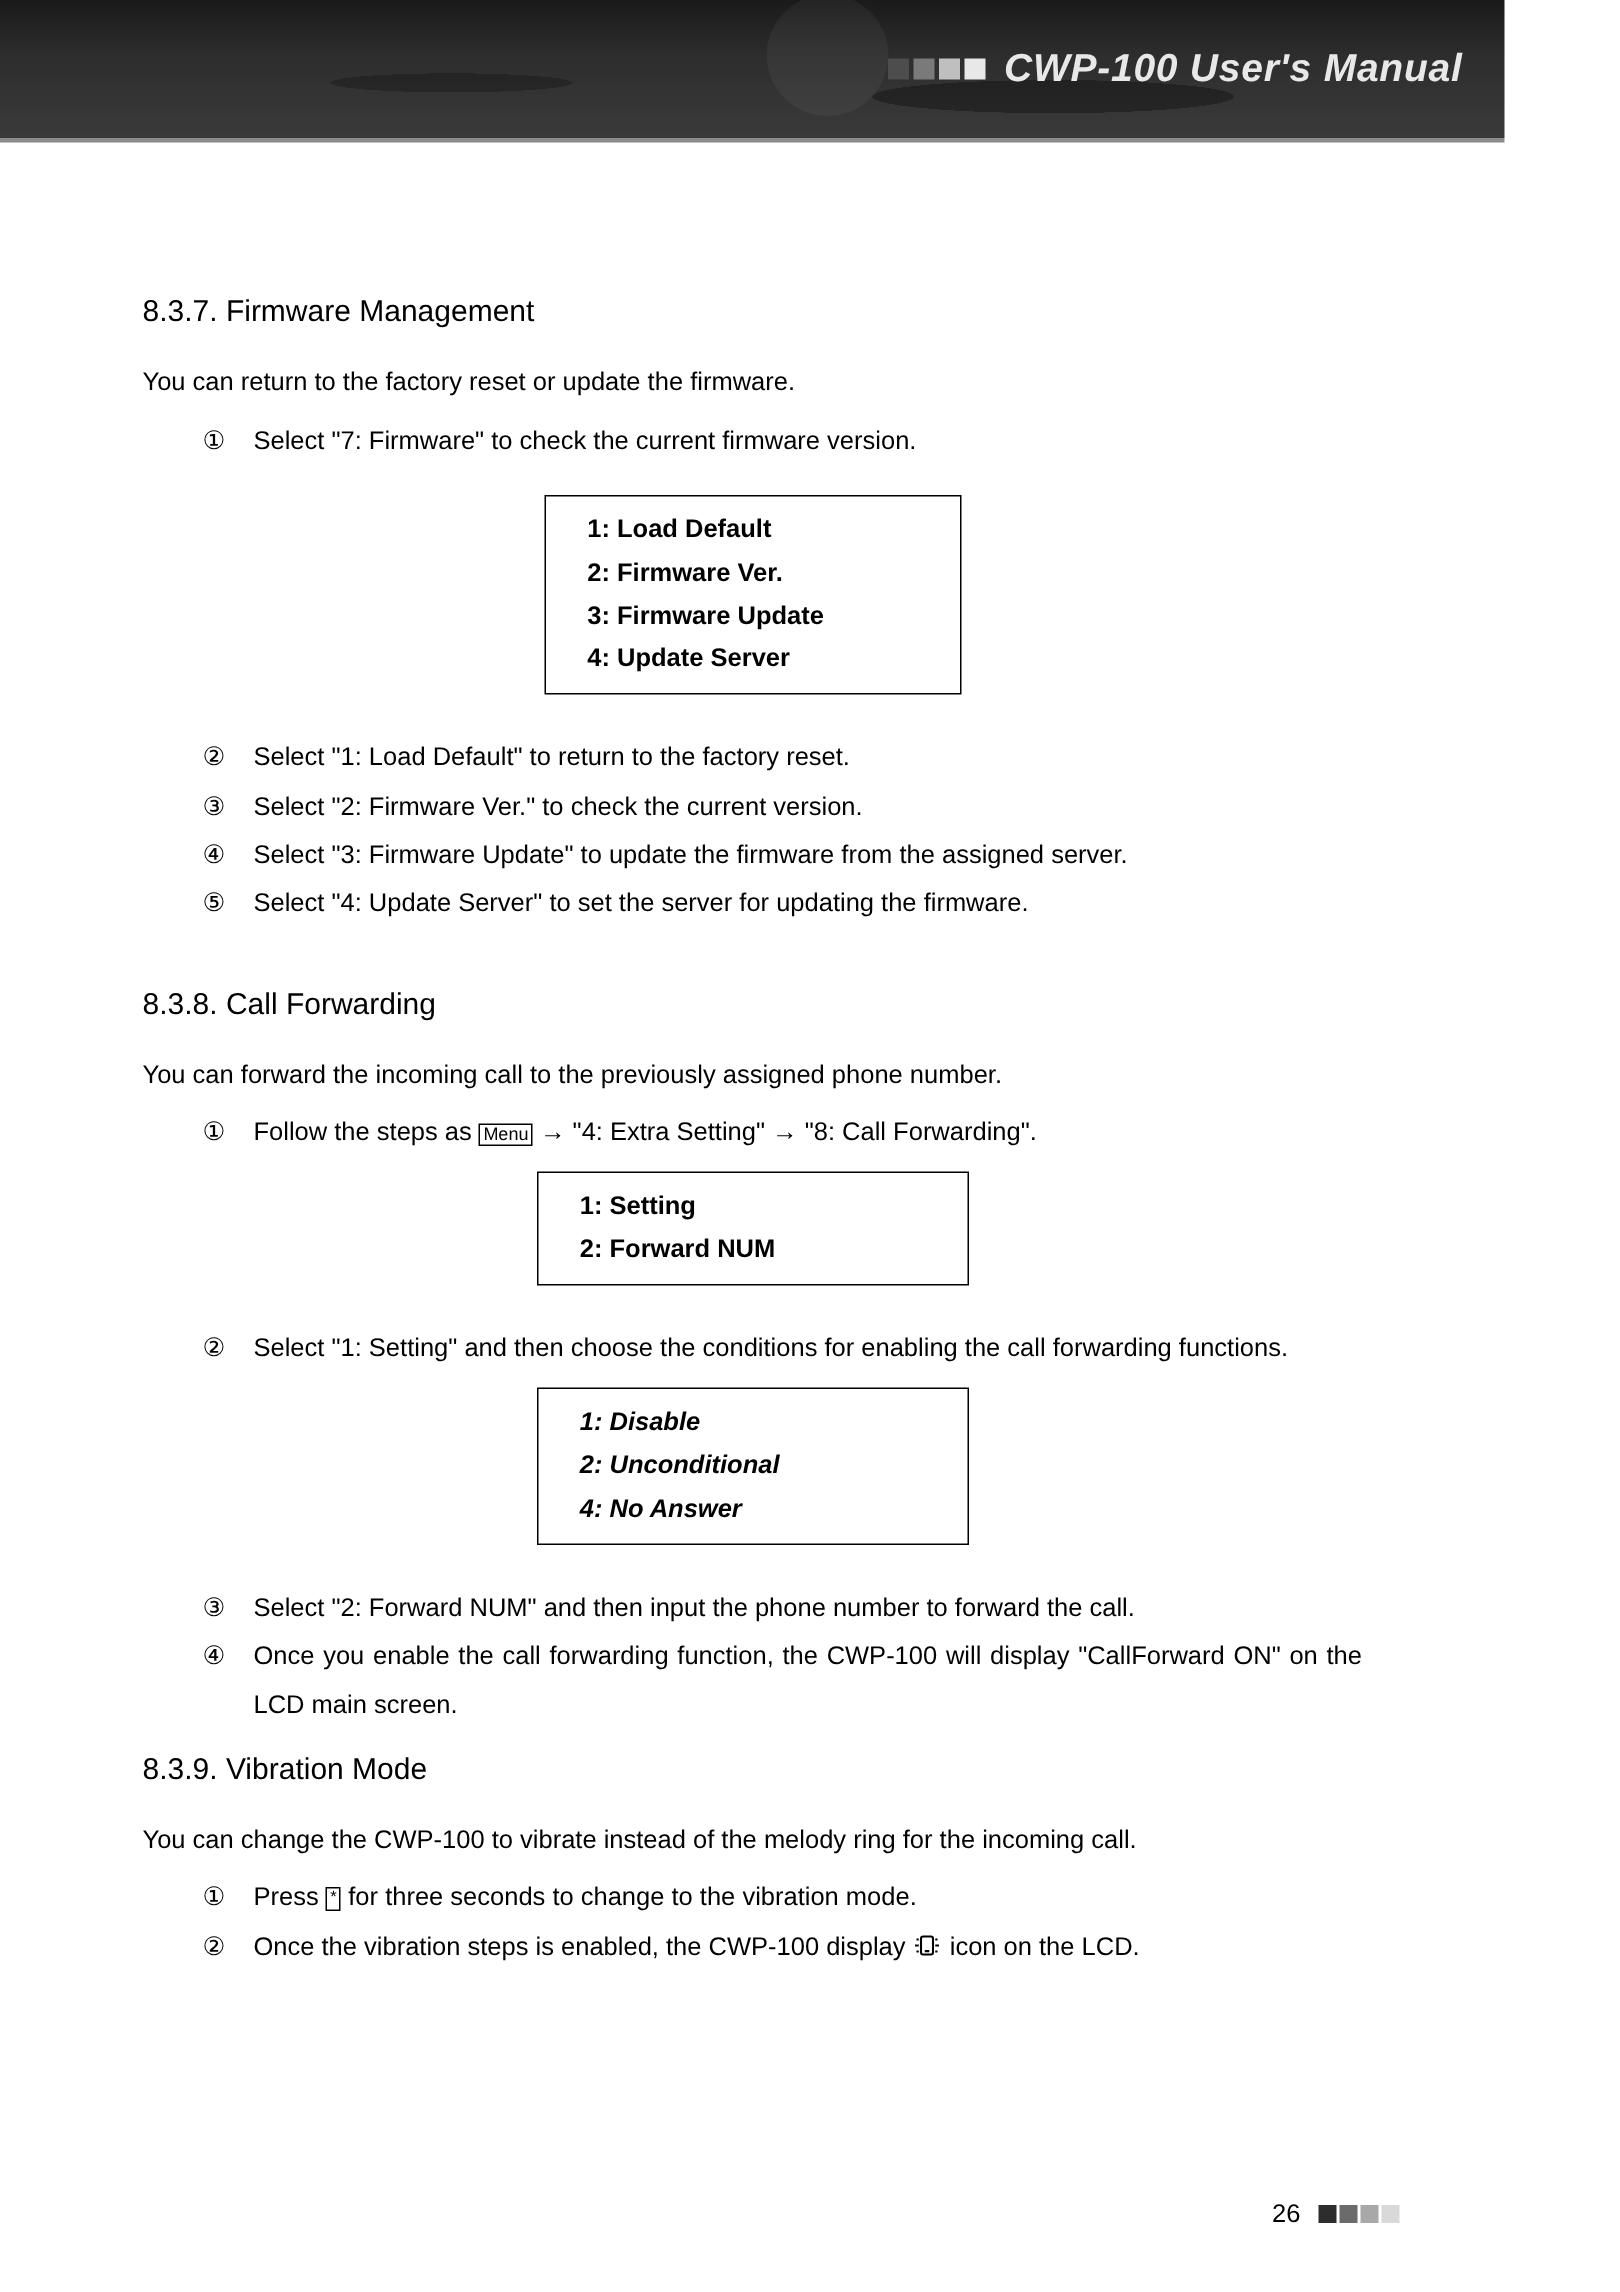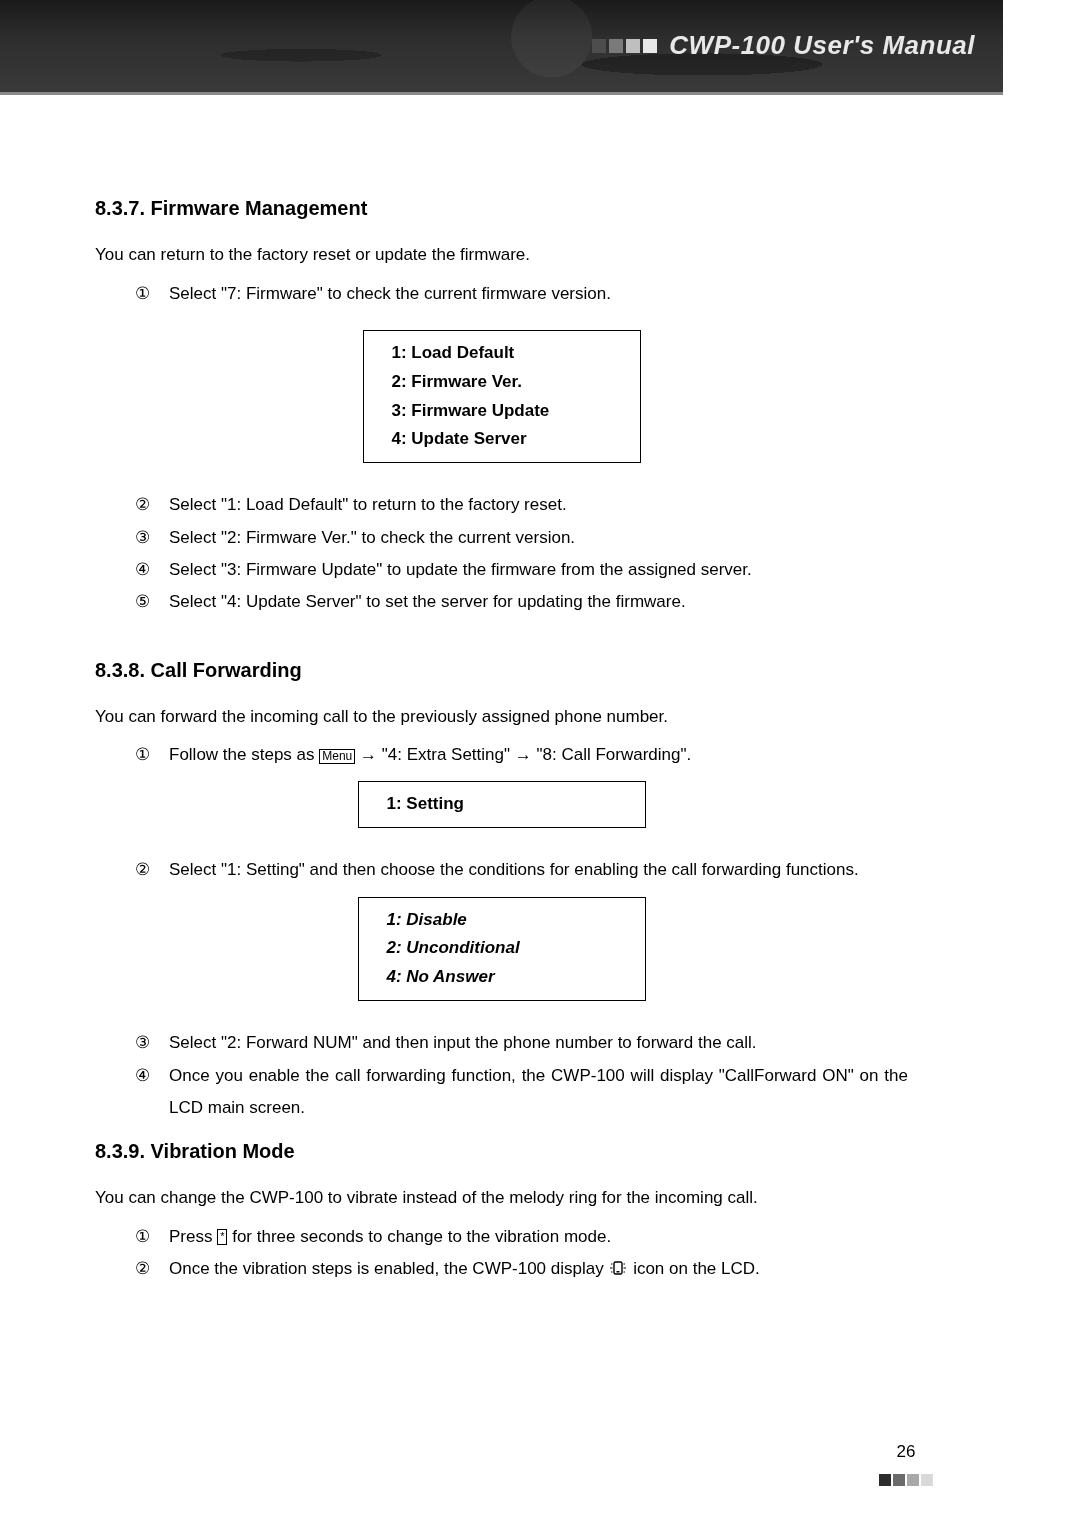--- a/index.html
+++ b/index.html
@@ -60,21 +60,21 @@
   .logo-squares span.light { background: #e8e8e8; }
   .logo-squares span.mid { background: #bfbfbf; }
   .logo-squares span.dark { background: #7a7a7a; }
   .logo-squares span.darker { background: #4d4d4d; }
 
   .content {
     padding: 80px 95px 0 95px;
   }
   h2 {
     font-size: 20px;
-    font-weight: bold;
+    font-weight: normal;
     margin: 22px 0 18px 0;
   }
   p.intro {
     font-size: 17px;
     margin: 22px 0 10px 0;
     line-height: 1.5;
   }
   ol.steps {
     list-style: none;
     padding: 0;
@@ -126,21 +126,20 @@
     vertical-align: -2px;
   }
   .footer {
     position: absolute;
     bottom: 42px;
     right: 70px;
     display: flex;
     align-items: center;
     gap: 12px;
     font-size: 17px;
-    flex-direction: column;
   }
   .footer .squares {
     display: flex;
     gap: 2px;
   }
   .footer .squares span {
     width: 12px;
     height: 12px;
     display: inline-block;
   }
@@ -209,20 +208,21 @@
 
     <ol class="steps">
       <li>
         <span class="num">①</span>
         <span>Follow the steps as </span><span class="menu-key">Menu</span><span> → "4: Extra Setting" → "8: Call Forwarding".</span>
       </li>
     </ol>
 
     <div class="menu-box" style="width:230px; margin-top:6px; margin-bottom:26px;">
       <div class="row">1: Setting</div>
+      <div class="row">2: Forward NUM</div>
     </div>
 
     <ol class="steps">
       <li>
         <span class="num">②</span>
         <span>Select "1: Setting" and then choose the conditions for enabling the call forwarding functions.</span>
       </li>
     </ol>
 
     <div class="menu-box" style="width:230px; margin-top:6px; margin-bottom:26px;font-style:italic;">

